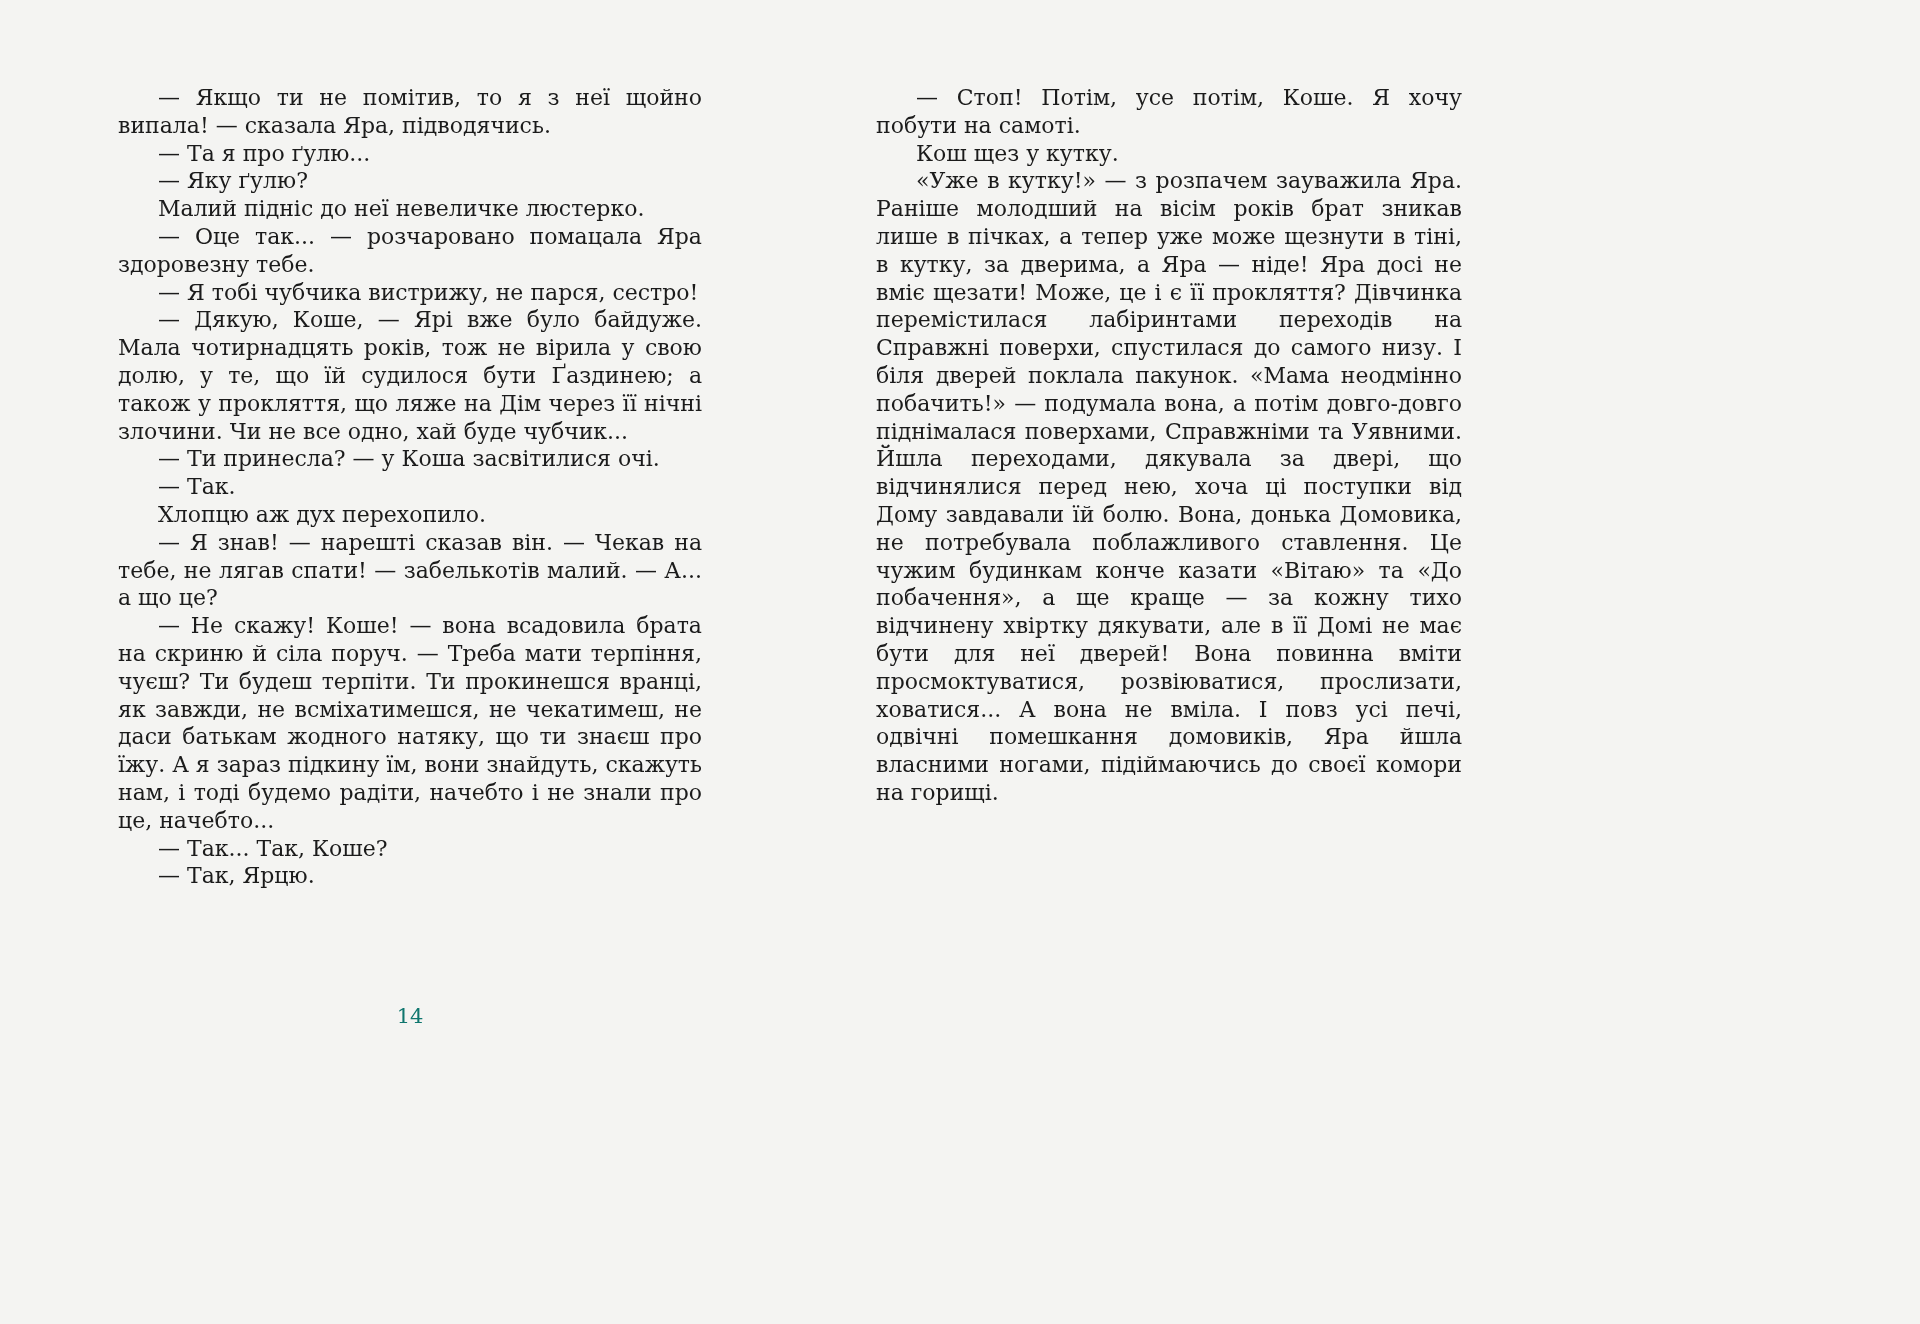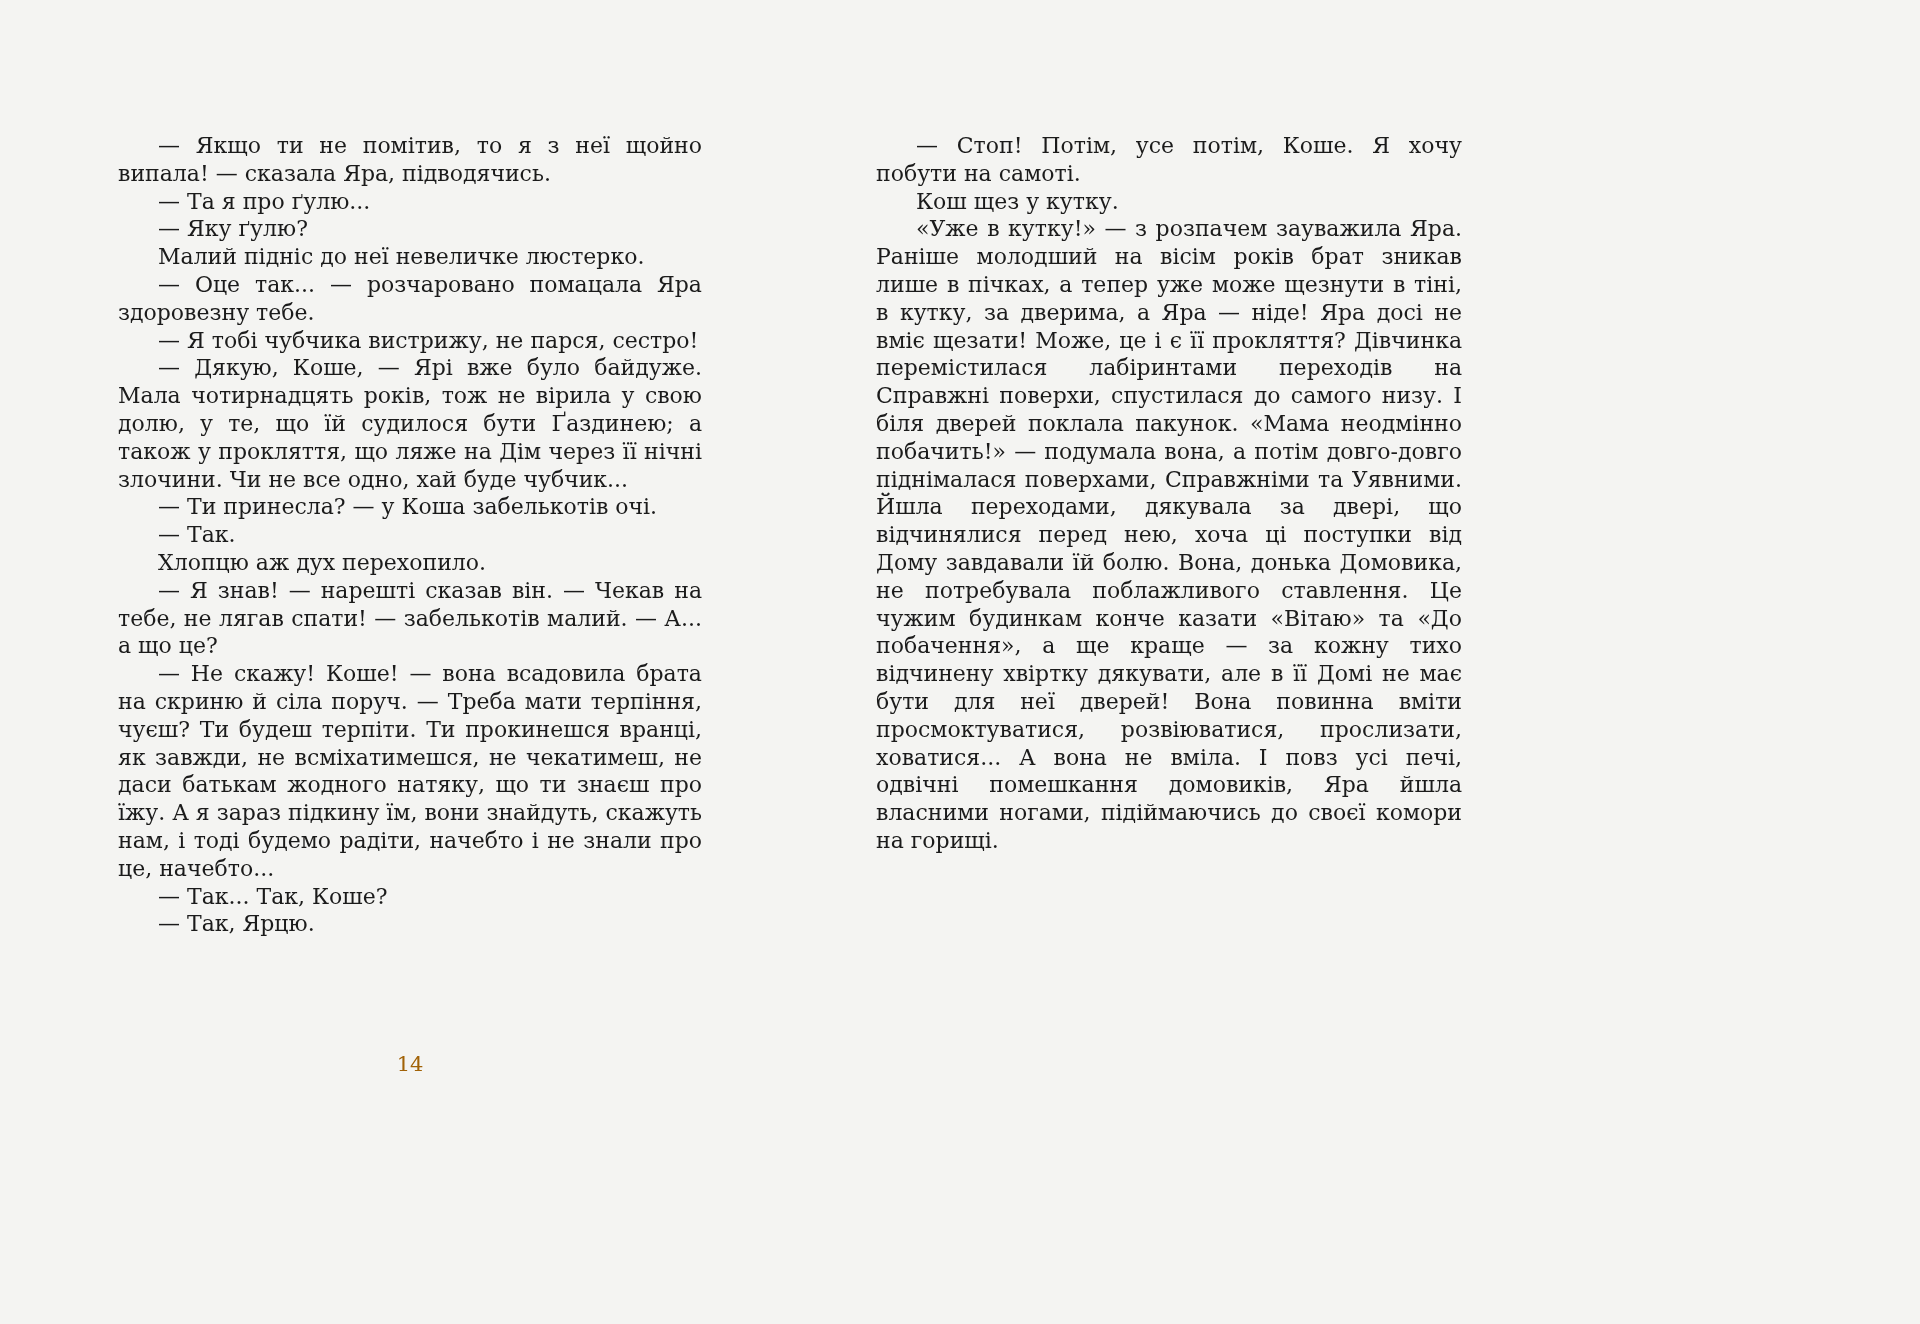--- a/index.html
+++ b/index.html
@@ -12,21 +12,20 @@
     background: #f4f4f2;
     font-family: "DejaVu Serif", "Liberation Serif", serif;
     color: #1b1b1b;
   }
   .spread {
     position: relative;
     width: 1920px;
     height: 1172px;
     overflow: hidden;
     background: #f4f4f2;
-    margin-top: 48px;
   }
   .page-column {
     position: absolute;
     top: 84px;
     text-align: justify;
     font-size: 22px;
     line-height: 27.8px;
     hyphens: auto;
     -webkit-hyphens: auto;
   }
@@ -43,36 +42,36 @@
     padding: 0;
     text-indent: 40px;
   }
   .page-number {
     position: absolute;
     top: 1004px;
     left: 118px;
     width: 584px;
     text-align: center;
     font-size: 21px;
-    color: #a16207;
+    color: #0f766e;
   }
 </style>
 </head>
 <body>
 
 <div class="spread">
   <div class="page-column left">
       <p>— Якщо ти не помітив, то я з неї щойно випала! — сказала Яра, підводячись.</p>
       <p>— Та я про ґулю...</p>
       <p>— Яку ґулю?</p>
       <p>Малий підніс до неї невеличке люстерко.</p>
       <p>— Оце так... — розчаровано помацала Яра здоровезну тебе.</p>
       <p>— Я тобі чубчика вистрижу, не парся, сестро!</p>
       <p>— Дякую, Коше, — Ярі вже було байдуже. Мала чотирнадцять років, тож не вірила у свою долю, у те, що їй судилося бути Ґаздинею; а також у прокляття, що ляже на Дім через її нічні злочини. Чи не все одно, хай буде чубчик...</p>
-      <p>— Ти принесла? — у Коша забелькотів очі.</p>
+      <p>— Ти принесла? — у Коша засвітилися очі.</p>
       <p>— Так.</p>
       <p>Хлопцю аж дух перехопило.</p>
       <p>— Я знав! — нарешті сказав він. — Чекав на тебе, не лягав спати! — забелькотів малий. — А... а що це?</p>
       <p>— Не скажу! Коше! — вона всадовила брата на скриню й сіла поруч. — Треба мати терпіння, чуєш? Ти будеш терпіти. Ти прокинешся вранці, як завжди, не всміхатимешся, не чекатимеш, не даси батькам жодного натяку, що ти знаєш про їжу. А я зараз підкину їм, вони знайдуть, скажуть нам, і тоді будемо радіти, начебто і не знали про це, начебто...</p>
       <p>— Так... Так, Коше?</p>
       <p>— Так, Ярцю.</p>
     </div>
 
   <div class="page-column right">
       <p>— Стоп! Потім, усе потім, Коше. Я хочу побути на самоті.</p>

